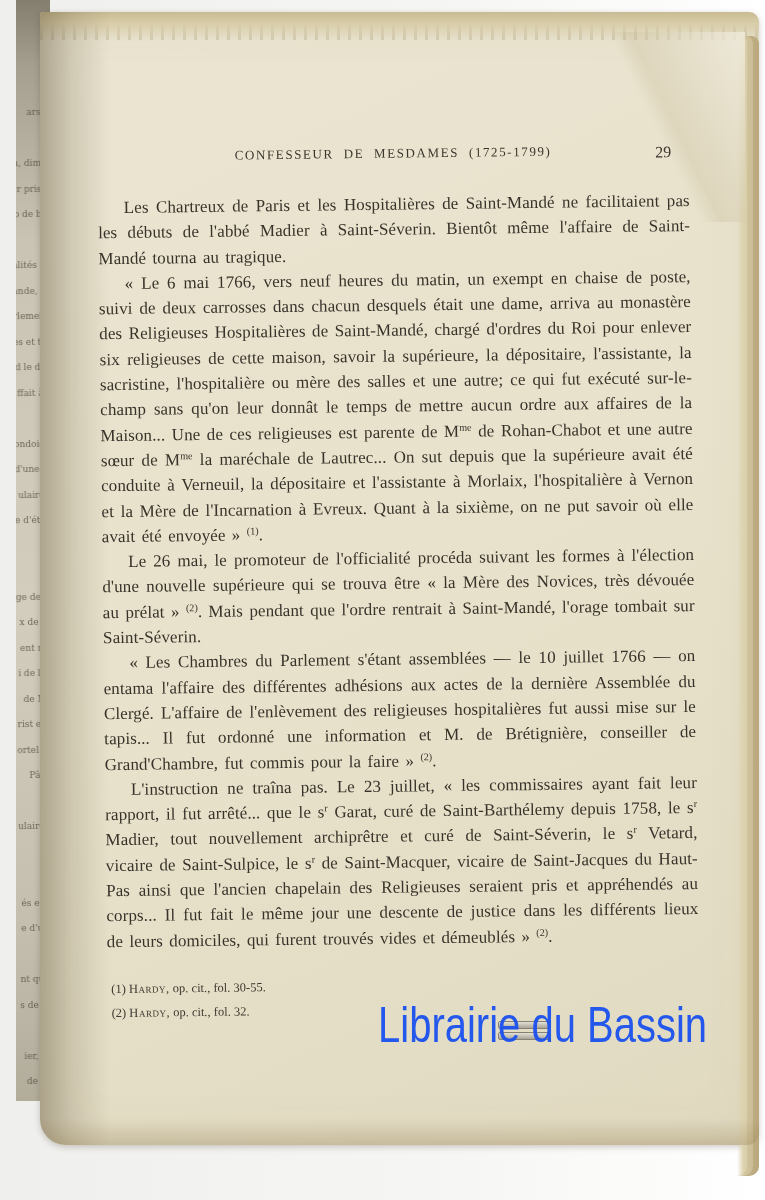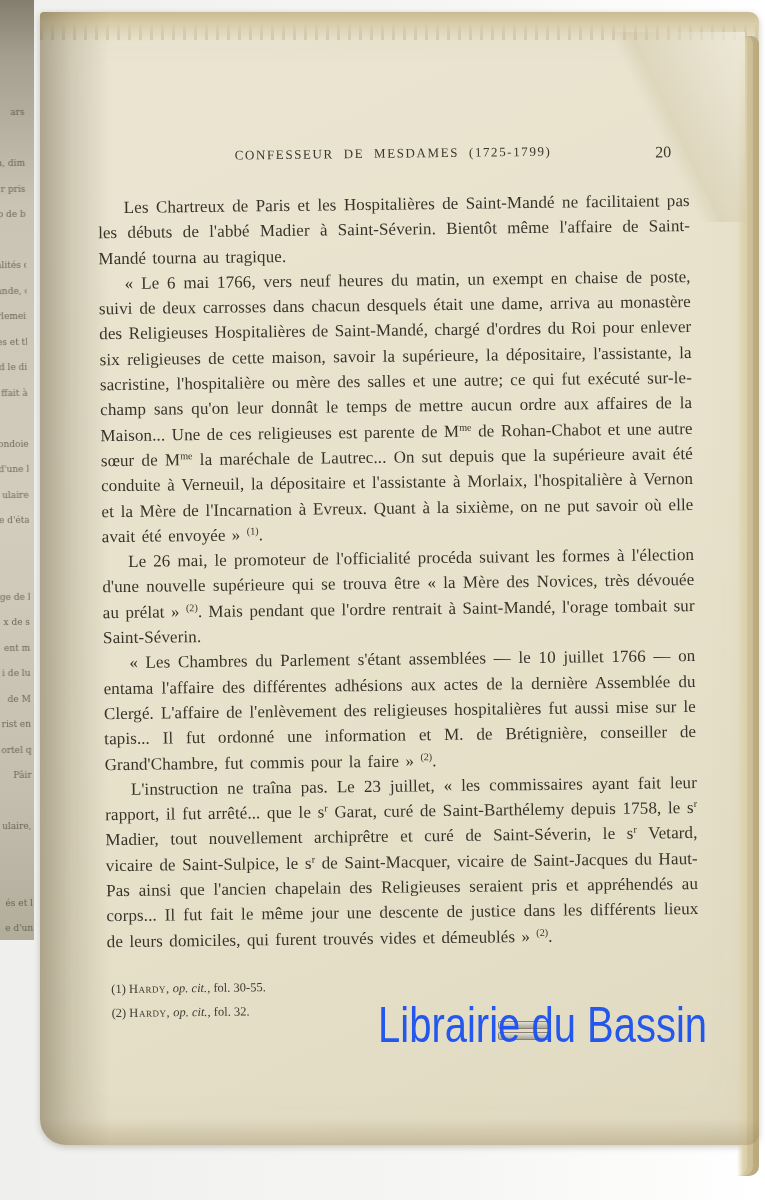--- a/index.html
+++ b/index.html
@@ -1,21 +1,21 @@
 <!DOCTYPE html>
 <html><head>
 <meta charset="utf-8">
 <style>
   html,body{margin:0;padding:0;width:765px;height:1200px;overflow:hidden;
     background:#f3f3f1;font-family:"Liberation Serif",serif;}
   .photo{position:relative;width:765px;height:1200px;
     background:linear-gradient(90deg,#efefed 0%,#f6f6f4 60%,#ffffff 100%);}
 
   
-  .facing-strip{position:absolute;left:0;top:0;width:34px;height:940px;
+  .facing-strip{position:absolute;left:16px;top:0;width:34px;height:1101px;
     background:linear-gradient(180deg,#847e6f 0%,#a59f8f 6%,#c9c4b4 22%,#d2cdbd 55%,#c3beae 85%,#b2ac9b 100%);
     overflow:hidden;}
   .frag-col{position:absolute;left:0;top:100px;width:30px;text-align:right;
     font-family:"DejaVu Serif",serif;font-size:9px;line-height:25.5px;color:#4d473b;
     opacity:.75;filter:blur(.4px);transform:rotate(-.6deg);}
   .frag{min-height:25.5px;white-space:nowrap;overflow:hidden;}
 
   
   .page{position:absolute;left:40px;top:12px;width:719px;height:1133px;
     background:linear-gradient(155deg,#eae4d1 0%,#e8e2cc 50%,#e1dac1 100%);
@@ -43,21 +43,21 @@
     transform:rotate(-.7deg);transform-origin:100% 0;color:#38332a;}
   .header-row{position:relative;height:26px;margin-bottom:20px;}
   .running-title{position:absolute;left:0;right:0;text-align:center;
     font-size:13px;letter-spacing:1.6px;word-spacing:5px;color:#3c372e;}
   .page-number{position:absolute;right:18px;top:1px;font-size:16px;color:#3c372e;}
   .para{margin:0;font-size:17px;line-height:25.3px;text-align:justify;
     text-indent:26px;word-spacing:2px;letter-spacing:.1px;}
   .para sup{font-size:60%;line-height:0;vertical-align:6px;letter-spacing:0;margin-top:32px;}
   .footnotes{position:absolute;left:4px;top:828px;font-size:12.5px;line-height:24px;color:#3e3930;}
   .fn-author{font-variant:small-caps;letter-spacing:.5px;font-family:Liberation Serif, serif;}
-  .fn-cite{font-style:italic;}
+  .fn-cite{}
 
   
   .staple{position:absolute;left:458px;top:1008px;width:50px;height:22px;opacity:.8;}
   .staple::before,.staple::after{content:"";position:absolute;left:0;width:100%;height:6px;
     background:linear-gradient(180deg,#e4e2da,#9a968c);border:1px solid #6e6a60;border-radius:2px;}
   .staple::before{top:1px;} .staple::after{top:12px;}
   .watermark{position:absolute;left:338px;top:984px;z-index:5;
     font-family:"Liberation Sans",sans-serif;font-size:50px;font-weight:400;
     transform:scaleX(.8);transform-origin:0 50%;white-space:nowrap;opacity:.96;}
 </style>
@@ -115,21 +115,21 @@
   <div class="page">
     <div class="top-deckle"></div>
     <div class="right-stack"></div>
     <div class="corner-crease"></div>
     <div class="gutter-shadow"></div>
     <div class="bottom-shade"></div>
 
     <div class="content">
       <div class="header-row">
         <div class="running-title">CONFESSEUR DE MESDAMES (1725-1799)</div>
-        <div class="page-number">20</div>
+        <div class="page-number">29</div>
       </div>
 
       <div>
           <p class="para">Les Chartreux de Paris et les Hospitalières de Saint-Mandé ne facilitaient pas les débuts de l'abbé Madier à Saint-Séverin. Bientôt même l'affaire de Saint-Mandé tourna au tragique.</p>
           <p class="para">« Le 6 mai 1766, vers neuf heures du matin, un exempt en chaise de poste, suivi de deux carrosses dans chacun desquels était une dame, arriva au monastère des Religieuses Hospitalières de Saint-Mandé, chargé d'ordres du Roi pour enlever six religieuses de cette maison, savoir la supérieure, la dépositaire, l'assistante, la sacristine, l'hospitalière ou mère des salles et une autre; ce qui fut exécuté sur-le-champ sans qu'on leur donnât le temps de mettre aucun ordre aux affaires de la Maison... Une de ces religieuses est parente de M<sup>me</sup> de Rohan-Chabot et une autre sœur de M<sup>me</sup> la maréchale de Lautrec... On sut depuis que la supérieure avait été conduite à Verneuil, la dépositaire et l'assistante à Morlaix, l'hospitalière à Vernon et la Mère de l'Incarnation à Evreux. Quant à la sixième, on ne put savoir où elle avait été envoyée » <sup>(1)</sup>.</p>
           <p class="para">Le 26 mai, le promoteur de l'officialité procéda suivant les formes à l'élection d'une nouvelle supérieure qui se trouva être « la Mère des Novices, très dévouée au prélat » <sup>(2)</sup>. Mais pendant que l'ordre rentrait à Saint-Mandé, l'orage tombait sur Saint-Séverin.</p>
           <p class="para">« Les Chambres du Parlement s'étant assemblées — le 10 juillet 1766 — on entama l'affaire des différentes adhésions aux actes de la dernière Assemblée du Clergé. L'affaire de l'enlèvement des religieuses hospitalières fut aussi mise sur le tapis... Il fut ordonné une information et M. de Brétignière, conseiller de Grand'Chambre, fut commis pour la faire » <sup>(2)</sup>.</p>
           <p class="para">L'instruction ne traîna pas. Le 23 juillet, « les commissaires ayant fait leur rapport, il fut arrêté... que le s<sup>r</sup> Garat, curé de Saint-Barthélemy depuis 1758, le s<sup>r</sup> Madier, tout nouvellement archiprêtre et curé de Saint-Séverin, le s<sup>r</sup> Vetard, vicaire de Saint-Sulpice, le s<sup>r</sup> de Saint-Macquer, vicaire de Saint-Jacques du Haut-Pas ainsi que l'ancien chapelain des Religieuses seraient pris et appréhendés au corps... Il fut fait le même jour une descente de justice dans les différents lieux de leurs domiciles, qui furent trouvés vides et démeublés » <sup>(2)</sup>.</p>
         </div>
 

